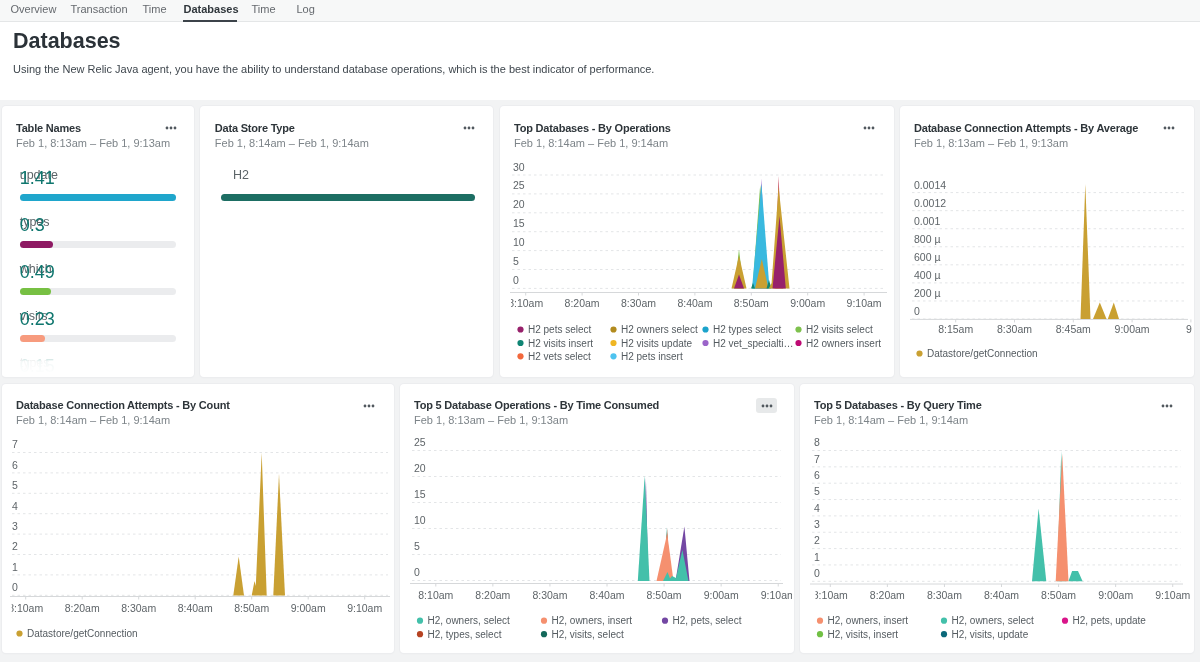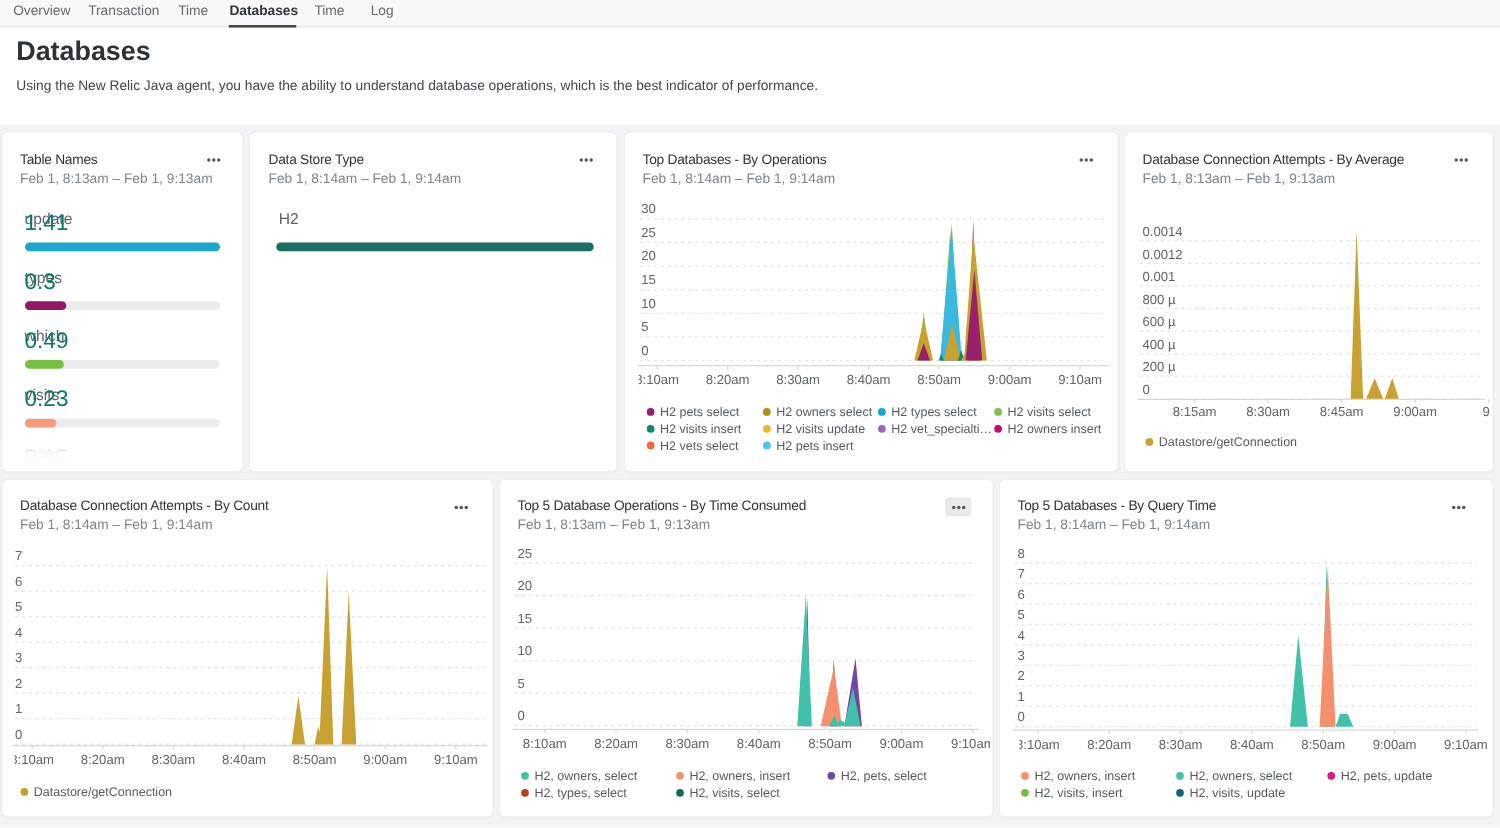--- a/index.html
+++ b/index.html
@@ -1,17 +1,17 @@
 <!DOCTYPE html>
 <html><head><meta charset="utf-8"><style>
 *{margin:0;padding:0;box-sizing:border-box}
 html,body{width:1200px;height:662px;font-family:"Liberation Sans",sans-serif;background:#fff;overflow:hidden}
 .abs{position:absolute}
 .card{position:absolute;background:#fff;border-radius:4px;box-shadow:0 0 0 1px #ECEDEF,0 1px 2px rgba(0,0,0,.04);overflow:hidden}
-.t{position:absolute;left:14px;top:15.5px;font-size:11px;letter-spacing:-0.2px;font-weight:normal;color:#2E353A;white-space:nowrap}
+.t{position:absolute;left:14px;top:15.5px;font-size:11px;letter-spacing:-0.2px;font-weight:bold;color:#2E353A;white-space:nowrap}
 .sub{position:absolute;left:14px;top:30.5px;font-size:11px;color:#7D8489;white-space:nowrap}
 .csvg{position:absolute;left:0;top:0}
 .blabel{position:absolute;font-size:12.5px;color:#5C6468}
 .bval{position:absolute;font-size:18px;color:#0f766e;}
 .track{position:absolute;height:7.5px;border-radius:4px;background:#EBECEE}
 .fill{position:absolute;height:7.5px;border-radius:4px}
 </style></head><body style="position:relative">
 
 <div class="abs" style="left:0;top:0;width:1200px;height:22px;background:#F7F8F8;border-bottom:1px solid #E4E6E7"></div>
 <div class="abs" style="left:10.5px;top:3px;font-size:11px;color:#65696E">Overview</div>
@@ -48,21 +48,21 @@
     <svg style="position:absolute;left:0;top:0" width="179" height="32" viewBox="0 0 179 32">
       <circle cx="165" cy="22" r="1.4" fill="#51585E"></circle>
       <circle cx="169" cy="22" r="1.4" fill="#51585E"></circle>
       <circle cx="173" cy="22" r="1.4" fill="#51585E"></circle>
     </svg>
     <div class="abs" style="left:0;top:238px;width:190px;height:32px;background:linear-gradient(to bottom,rgba(255,255,255,0),rgba(255,255,255,.95) 55%,#fff 95%)"></div>
   </div>
 <div class="card" style="left:200px;top:106px;width:293px;height:270.5px">
     <div class="t" style="left:14.8px">Data Store Type</div>
     <div class="sub" style="left:14.8px">Feb 1, 8:14am – Feb 1, 9:14am</div>
-    <div class="blabel" style="left:23px;top:62px">H2</div>
+    <div class="blabel" style="left:33px;top:62px">H2</div>
     <div class="track" style="left:21px;top:87.5px;width:253.8px"></div>
     <div class="fill" style="left:21px;top:87.5px;width:253.8px;background:#1D6E63"></div>
     <svg style="position:absolute;left:0;top:0" width="279" height="32" viewBox="0 0 279 32">
       <circle cx="265" cy="22" r="1.4" fill="#51585E"></circle>
       <circle cx="269" cy="22" r="1.4" fill="#51585E"></circle>
       <circle cx="273" cy="22" r="1.4" fill="#51585E"></circle>
     </svg>
   </div>
 <div class="card" style="left:500px;top:106px;width:393.5px;height:270.5px">
     <svg class="csvg" width="393.5" height="270.5" viewBox="0 0 393.5 270.5">

